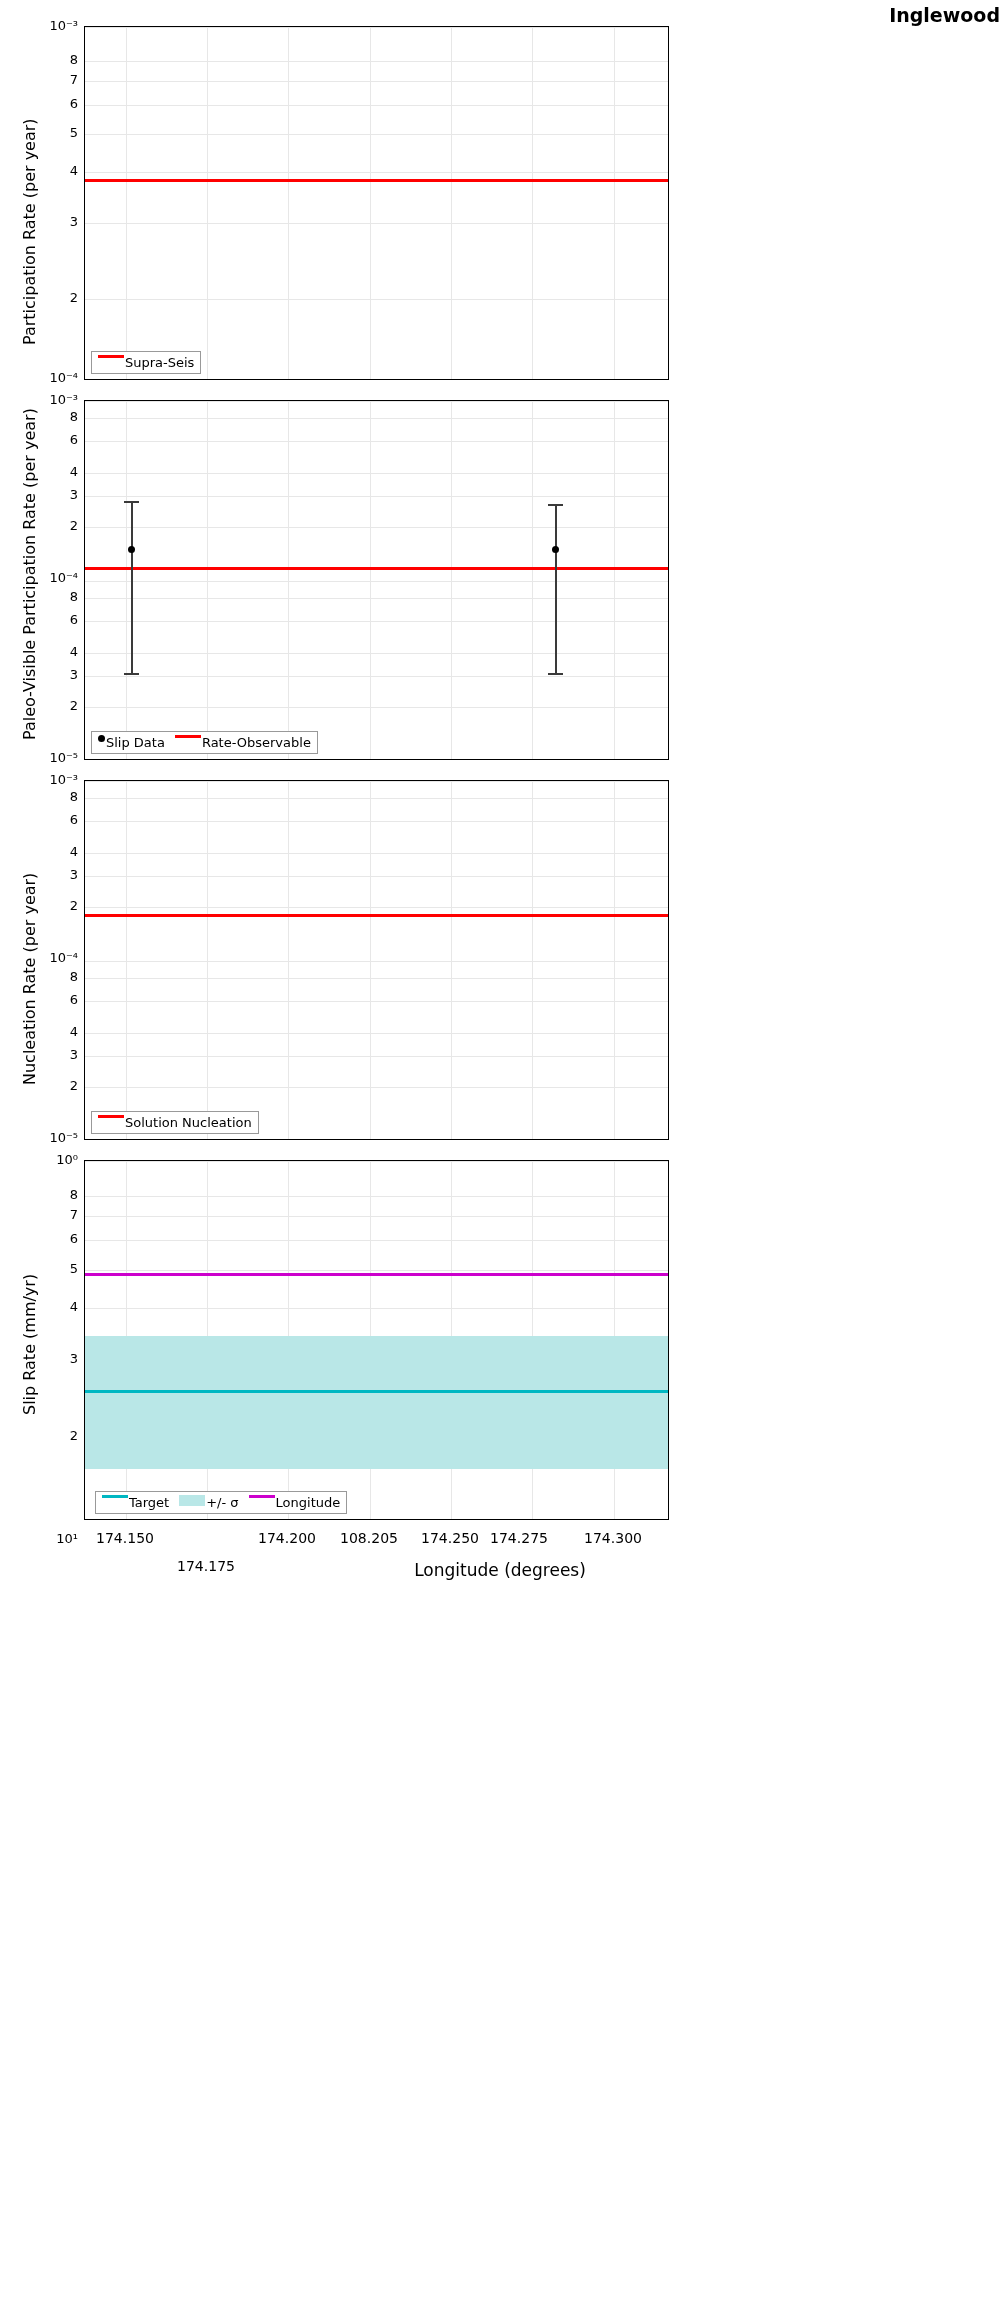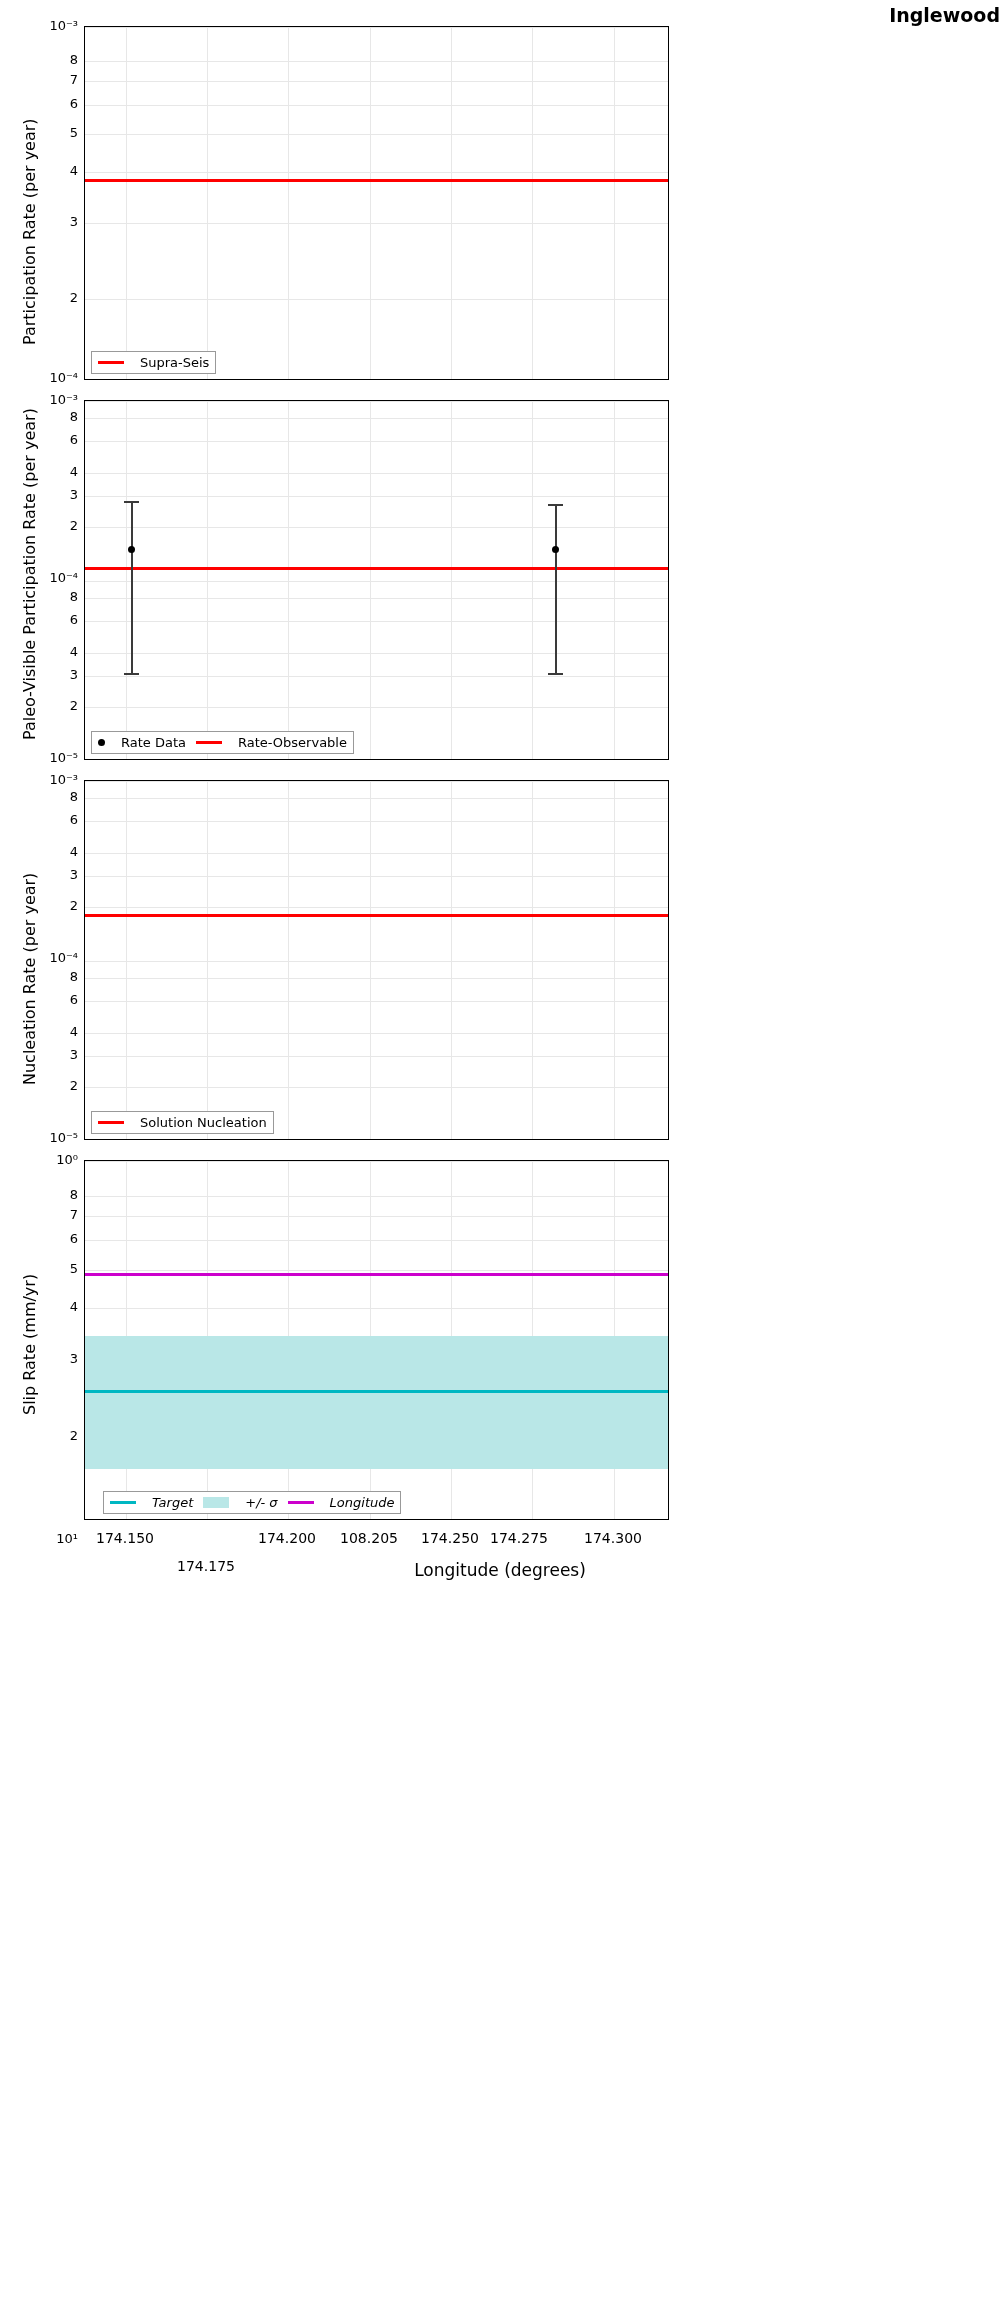--- a/index.html
+++ b/index.html
@@ -75,21 +75,21 @@
     border:1px solid #999;
     background:#fff;
     font-size:13px;
     padding:3px 6px;
     display:flex;
     align-items:center;
     gap:10px;
     white-space:nowrap;
     box-sizing:border-box;
   }
-  .leg-item{display:flex;align-items:center;gap:16px;}
+  .leg-item{display:flex;align-items:flex-start;gap:1px;}
   .leg-line{display:inline-block;width:26px;height:3px;}
   .leg-dot{display:inline-block;width:7px;height:7px;border-radius:50%;background:#000;}
   .leg-band{display:inline-block;width:26px;height:11px;background:#b9e7e7;}
 
   
   .ebar{position:absolute;width:1.5px;background:#3a3a3a;}
   .ecap{position:absolute;height:1.5px;background:#3a3a3a;}
   .pt{position:absolute;width:7px;height:7px;border-radius:50%;background:#000;}
 </style>
 </head>
@@ -175,21 +175,21 @@
 
       <div class="ebar" style="left:470px;top:103px;height:169px;"></div>
       <div class="ecap" style="left:463px;top:103px;width:15px;"></div>
       <div class="ecap" style="left:463px;top:272px;width:15px;"></div>
       <div class="pt" style="left:467px;top:145px;"></div>
     </div>
 
     <div class="legend" style="left:6px;bottom:5px;">
       <span class="leg-item">
         <span class="leg-dot"></span>
-        <span>Rate Data</span>
+        <span>Slip Data</span>
       </span>
       <span class="leg-item">
         <span class="leg-line" style="background:#ff0000;"></span>
         <span>Rate-Observable</span>
       </span>
     </div>
   </div>
   <div>
     <div class="ylab" style="left:30px;top:392px;width:48px;">10⁻³</div>
     <div class="ylab" style="left:30px;top:409px;width:48px;">8</div>
@@ -274,21 +274,21 @@
       <div class="vline" style="left:366px;"></div>
       <div class="vline" style="left:447px;"></div>
       <div class="vline" style="left:529px;"></div>
 
       <div class="band" style="top:175px;height:133px;"></div>
 
       <div class="hline" style="top:112px;background:#cc00cc;"></div>
 
       <div class="hline" style="top:229px;background:#00b7c2;height:3px;"></div>
     </div>
-    <div class="legend" style="left:18px;bottom:5px;font-style:italic;">
+    <div class="legend" style="left:10px;bottom:5px;">
       <span class="leg-item">
         <span class="leg-line" style="background:#00b7c2;"></span>
         <span>Target</span>
       </span>
       <span class="leg-item">
         <span class="leg-band"></span>
         <span>+/- σ</span>
       </span>
       <span class="leg-item">
         <span class="leg-line" style="background:#cc00cc;"></span>

